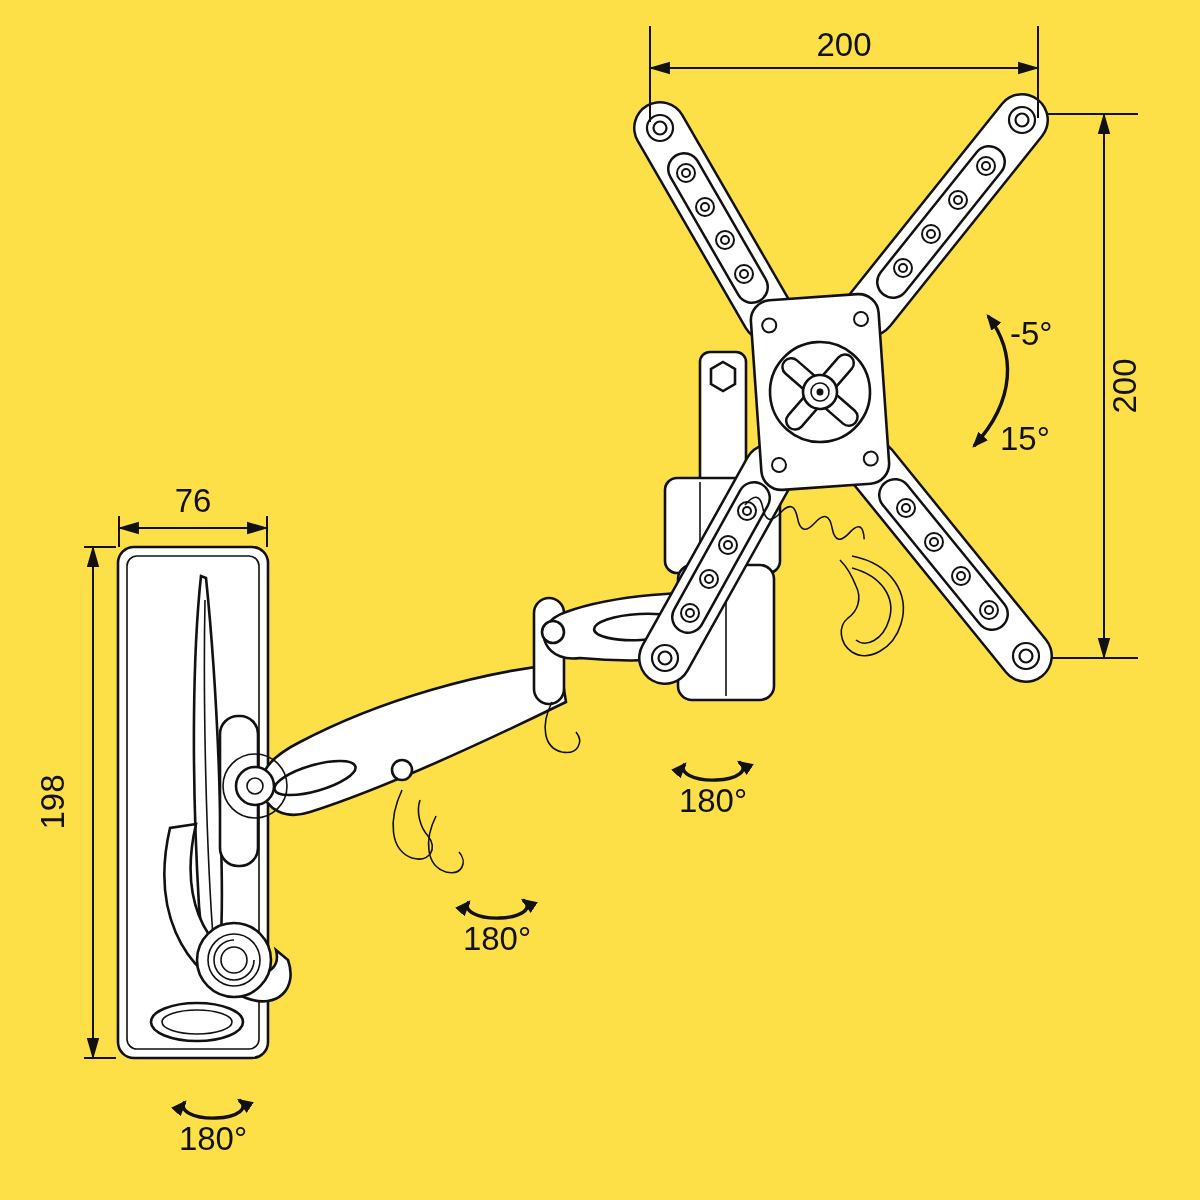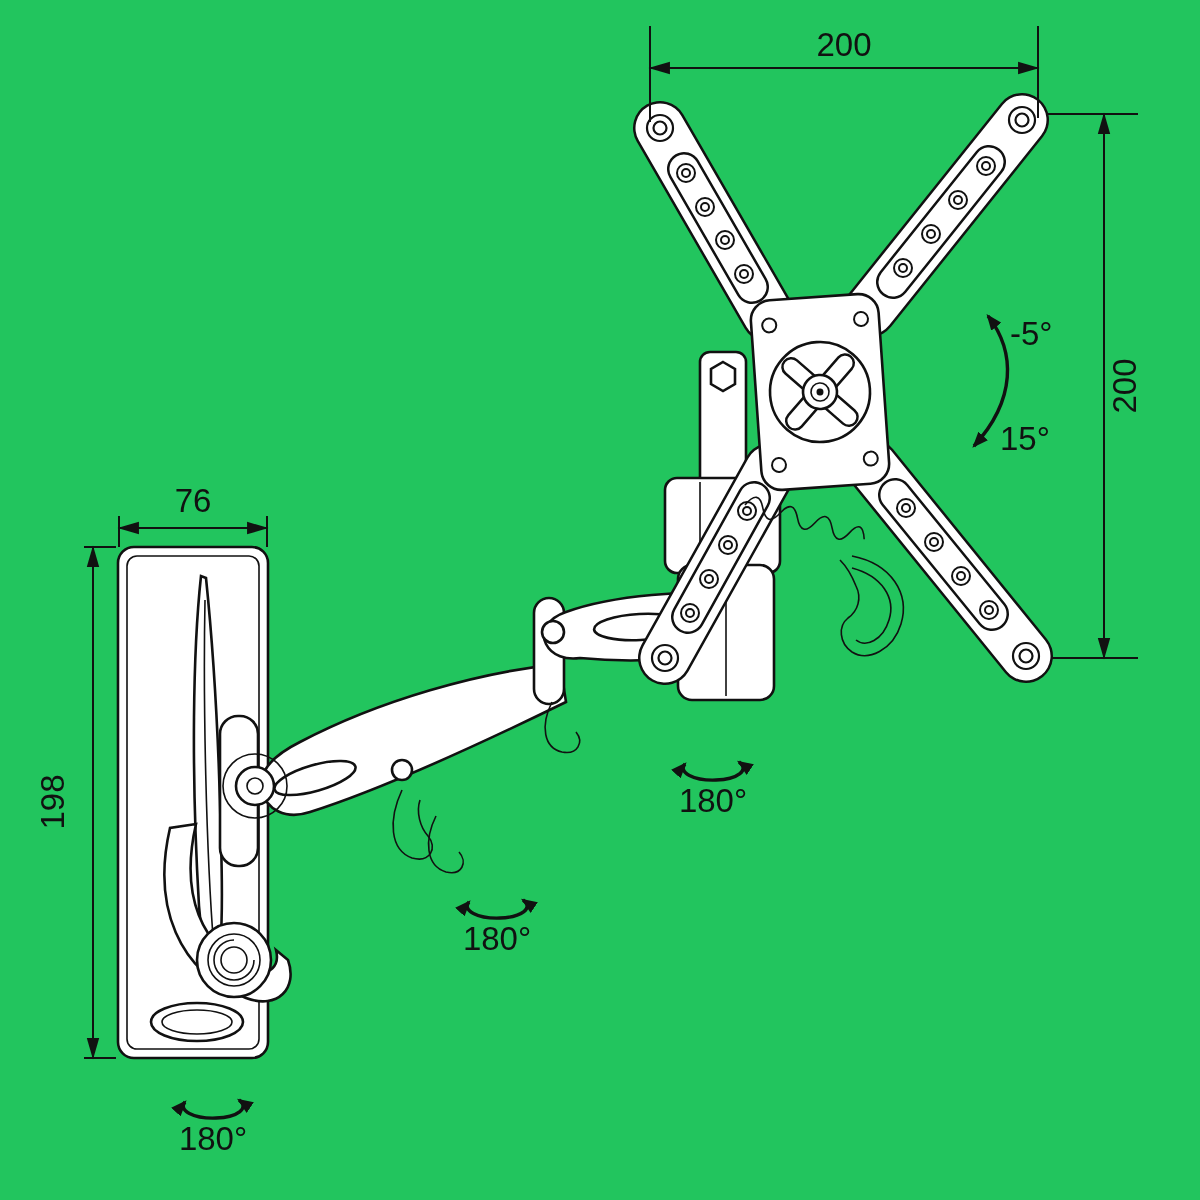--- a/index.html
+++ b/index.html
@@ -1,16 +1,16 @@
 <!DOCTYPE html>
 <html><head>
 <meta charset="utf-8">
 <style>
   html,body{margin:0;padding:0;background:#ffffff;}
-  .page{width:1200px;height:1200px;position:relative;background:#22c55e;}
+  .page{width:1200px;height:1200px;position:relative;background:#fde047;}
   svg{display:block;}
   text{font-family:"Liberation Sans","DejaVu Sans",sans-serif;fill:#111;font-size:33px;}
   .outl{fill:#ffffff;stroke:#111;stroke-width:2.6;}
   .thin{fill:none;stroke:#111;stroke-width:1.6;}
   .dim{stroke:#111;stroke-width:2;fill:none;}
   .rot{stroke:#111;stroke-width:3.4;fill:none;}
 </style>
 </head>
 <body>
 

